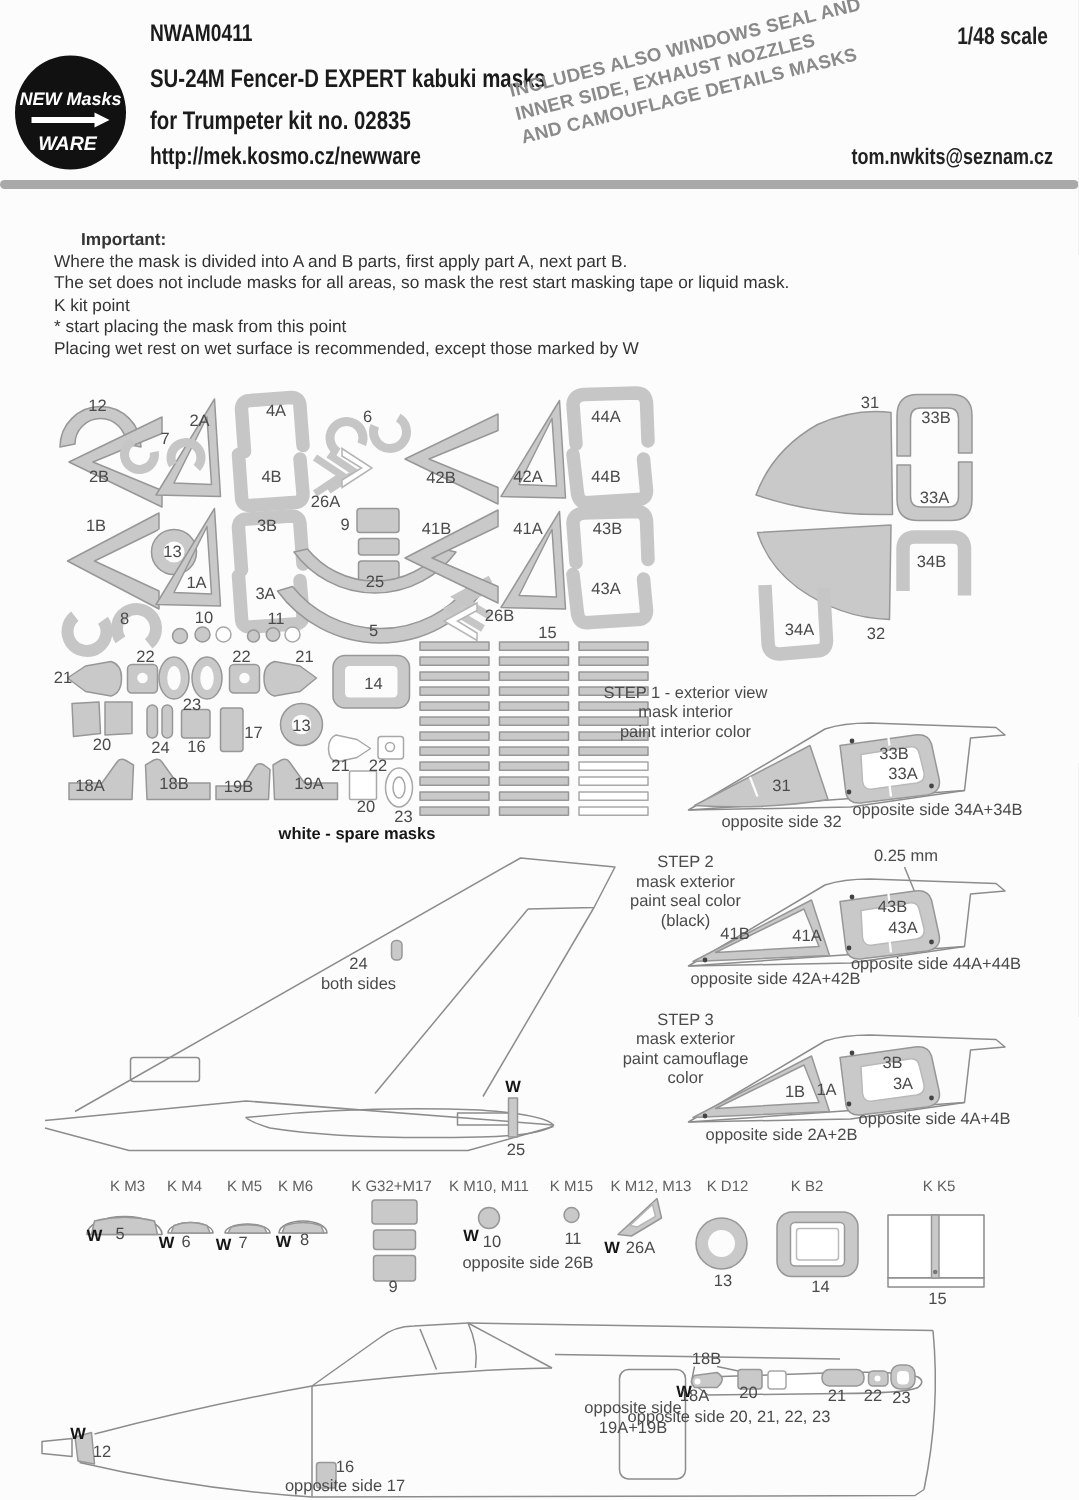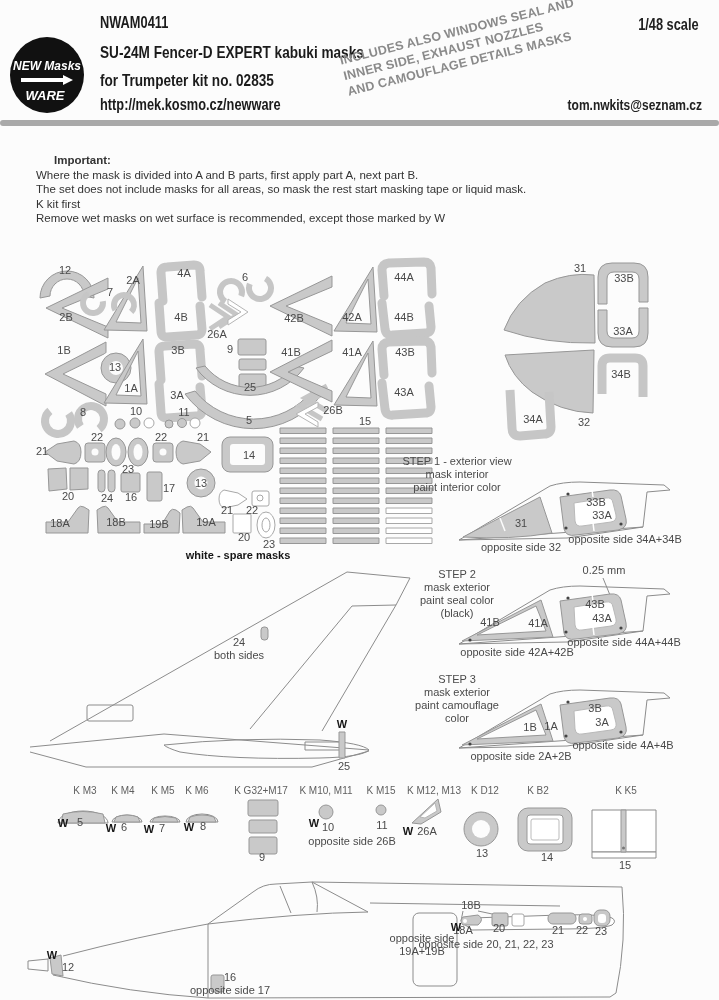--- a/index.html
+++ b/index.html
@@ -65,22 +65,23 @@
       <div>INNER SIDE, EXHAUST NOZZLES</div>
       <div>AND CAMOUFLAGE DETAILS MASKS</div>
     </div>
   </div>
   <div class="divider"></div>
 
   <div class="important">
     <div class="hd">Important:</div>
     <div>Where the mask is divided into A and B parts, first apply part A, next part B.</div>
     <div>The set does not include masks for all areas, so mask the rest start masking tape or liquid mask.</div>
-    <div>K  kit first</div>
-    <div>Remove wet masks on wet surface is recommended, except those marked by W</div>
+    <div>K  kit point</div>
+    <div>*  start placing the mask from this point</div>
+    <div>Placing wet rest on wet surface is recommended, except those marked by W</div>
   </div>
 
   <svg class="main" width="719" height="750" viewBox="0 250 719 750">
 
     <g>
       <g>
           <path class="m" d="M40,298 A27,27 0 0 1 94,298 L84,296 A17,17 0 0 0 50,296 Z"></path>
         </g>
       <g>
           <path class="m" d="M46,308 L108,278 L108,289 L62,308 L108,327 L108,338 Z"></path>

